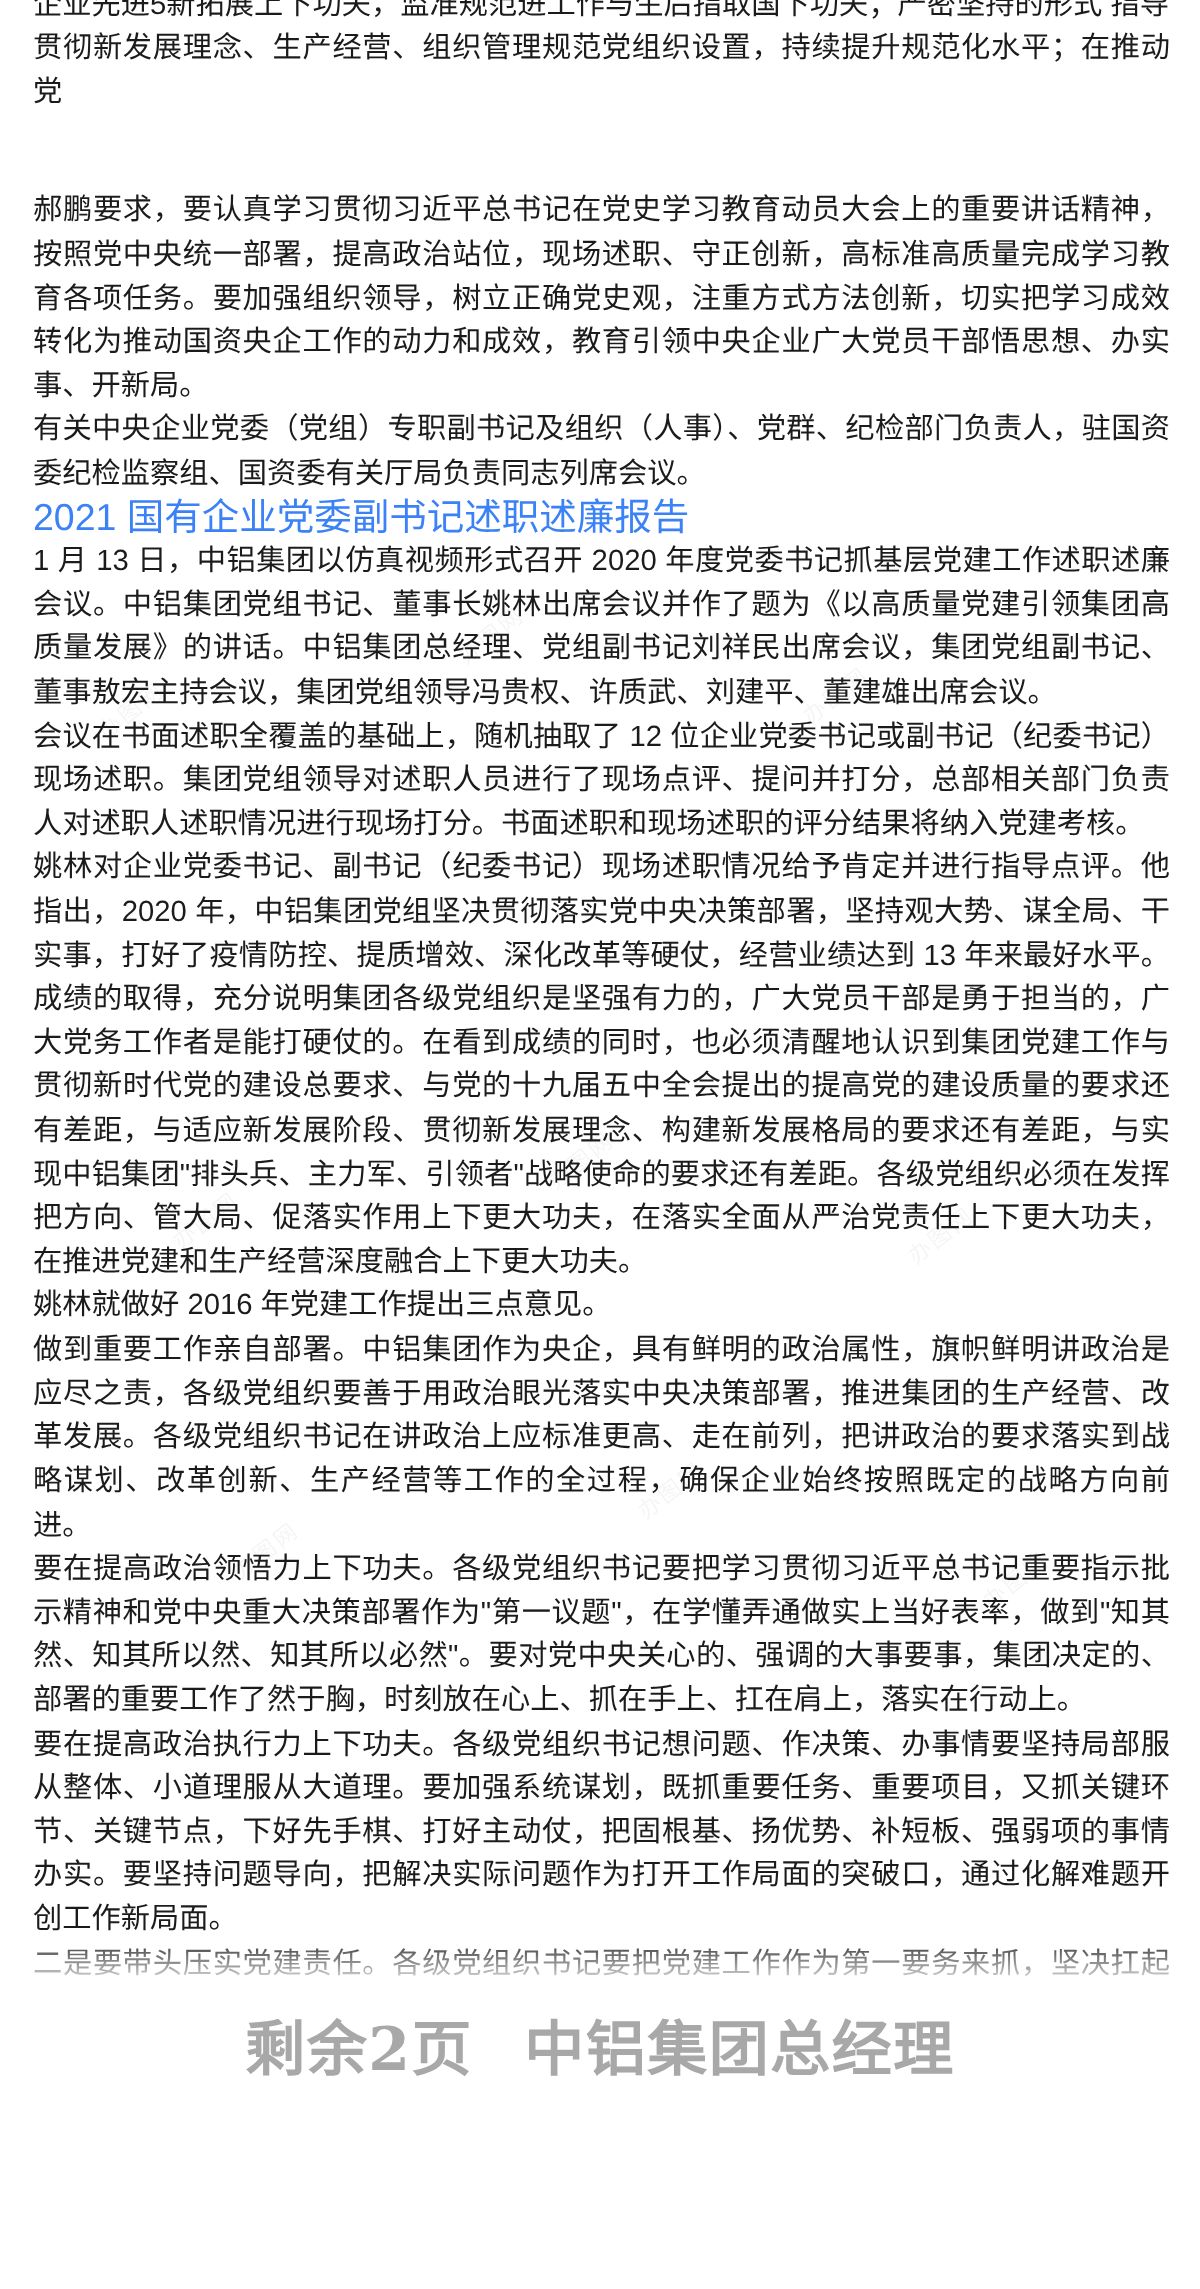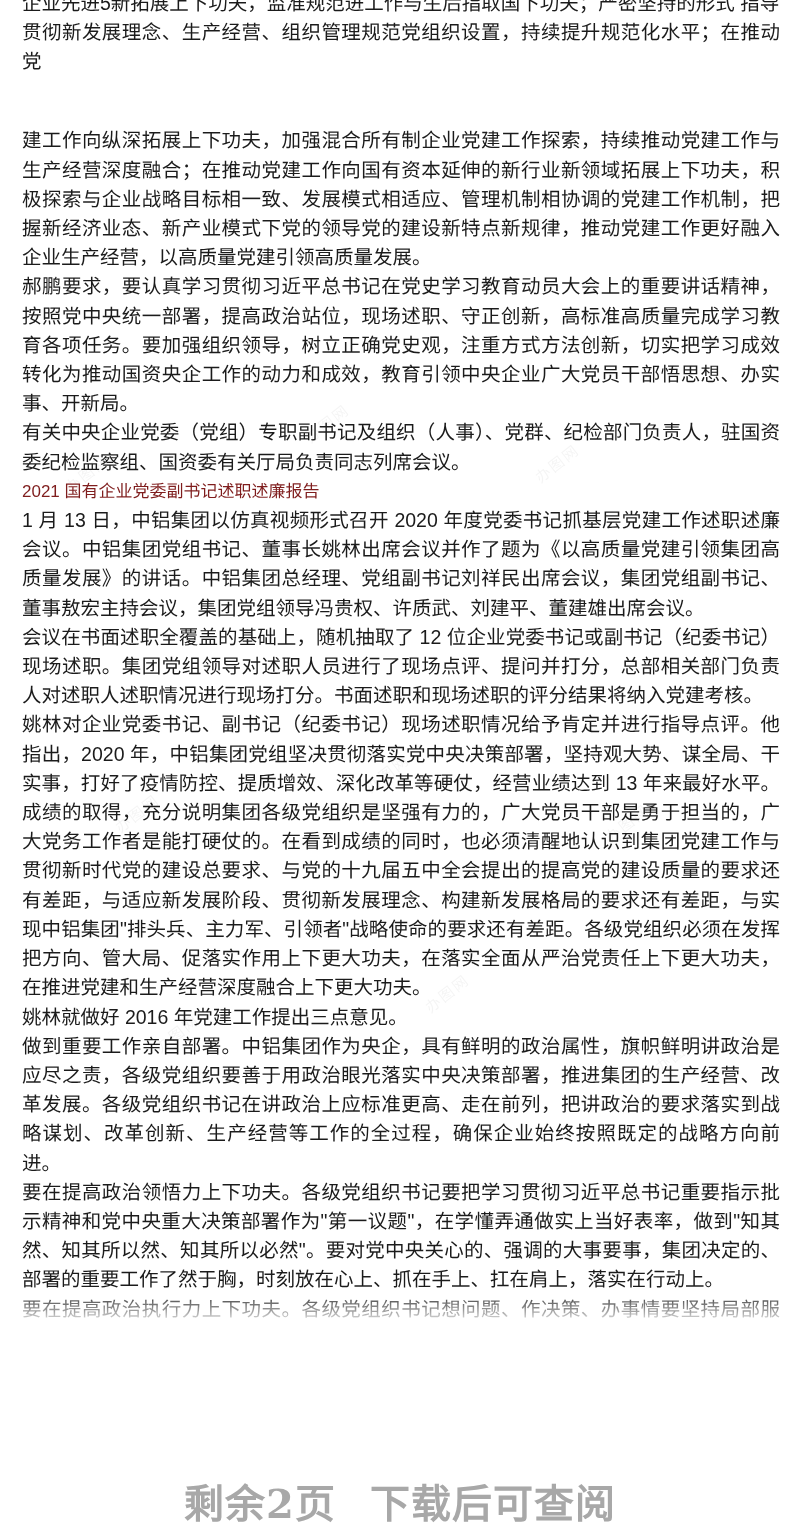--- a/index.html
+++ b/index.html
@@ -79,39 +79,39 @@
   }
 
   
   .para-gap {
     height: 50px;
   }
 
   
   .doc-heading-link {
     margin: 0;
-    font-size: 17px;
+    font-size: 25px;
     line-height: 29.2px;
-    color: #7f1d1d;
+    color: #3b82f6;
     letter-spacing: 0px;
     cursor: pointer;
     display: block;
     text-decoration: none;
   }
 
   
   .truncation-notice {
     position: absolute;
     left: 0;
     right: 0;
     bottom: 0;
     height: 196px;
     z-index: 3;
     display: flex;
-    align-items: flex-end;
+    align-items: flex-start;
     justify-content: center;
     background: #ffffff;
   }
   .truncation-inner {
     display: flex;
     align-items: baseline;
     gap: 34px;
     transform: translateY(4px);
   }
   .truncation-inner span {
@@ -155,21 +155,20 @@
   <div class="doc-body">
 
     <div class="clipped-line-wrap">
       <p class="para">企业先进5新拓展上下功夫，监准规范进工作与生后指取国下功夫；严密坚持的形式  指导</p>
     </div>
 
     <p class="para">贯彻新发展理念、生产经营、组织管理规范党组织设置，持续提升规范化水平；在推动党</p>
 
     <div class="para-gap"></div>
 
-    <p class="para">建工作向纵深拓展上下功夫，加强混合所有制企业党建工作探索，持续推动党建工作与生产经营深度融合；在推动党建工作向国有资本延伸的新行业新领域拓展上下功夫，积极探索与企业战略目标相一致、发展模式相适应、管理机制相协调的党建工作机制，把握新经济业态、新产业模式下党的领导党的建设新特点新规律，推动党建工作更好融入企业生产经营，以高质量党建引领高质量发展。</p>
     <p class="para">郝鹏要求，要认真学习贯彻习近平总书记在党史学习教育动员大会上的重要讲话精神，按照党中央统一部署，提高政治站位，现场述职、守正创新，高标准高质量完成学习教育各项任务。要加强组织领导，树立正确党史观，注重方式方法创新，切实把学习成效转化为推动国资央企工作的动力和成效，教育引领中央企业广大党员干部悟思想、办实事、开新局。</p>
     <p class="para">有关中央企业党委（党组）专职副书记及组织（人事）、党群、纪检部门负责人，驻国资委纪检监察组、国资委有关厅局负责同志列席会议。</p>
 
     <a class="doc-heading-link">2021 国有企业党委副书记述职述廉报告</a>
 
     <p class="para">1 月 13 日，中铝集团以仿真视频形式召开 2020 年度党委书记抓基层党建工作述职述廉会议。中铝集团党组书记、董事长姚林出席会议并作了题为《以高质量党建引领集团高质量发展》的讲话。中铝集团总经理、党组副书记刘祥民出席会议，集团党组副书记、董事敖宏主持会议，集团党组领导冯贵权、许质武、刘建平、董建雄出席会议。</p>
     <p class="para">会议在书面述职全覆盖的基础上，随机抽取了 12 位企业党委书记或副书记（纪委书记）现场述职。集团党组领导对述职人员进行了现场点评、提问并打分，总部相关部门负责人对述职人述职情况进行现场打分。书面述职和现场述职的评分结果将纳入党建考核。</p>
     <p class="para">姚林对企业党委书记、副书记（纪委书记）现场述职情况给予肯定并进行指导点评。他指出，2020 年，中铝集团党组坚决贯彻落实党中央决策部署，坚持观大势、谋全局、干实事，打好了疫情防控、提质增效、深化改革等硬仗，经营业绩达到 13 年来最好水平。成绩的取得，充分说明集团各级党组织是坚强有力的，广大党员干部是勇于担当的，广大党务工作者是能打硬仗的。在看到成绩的同时，也必须清醒地认识到集团党建工作与贯彻新时代党的建设总要求、与党的十九届五中全会提出的提高党的建设质量的要求还有差距，与适应新发展阶段、贯彻新发展理念、构建新发展格局的要求还有差距，与实现中铝集团"排头兵、主力军、引领者"战略使命的要求还有差距。各级党组织必须在发挥把方向、管大局、促落实作用上下更大功夫，在落实全面从严治党责任上下更大功夫，在推进党建和生产经营深度融合上下更大功夫。</p>
     <p class="para">姚林就做好 2016 年党建工作提出三点意见。</p>
     <p class="para">做到重要工作亲自部署。中铝集团作为央企，具有鲜明的政治属性，旗帜鲜明讲政治是应尽之责，各级党组织要善于用政治眼光落实中央决策部署，推进集团的生产经营、改革发展。各级党组织书记在讲政治上应标准更高、走在前列，把讲政治的要求落实到战略谋划、改革创新、生产经营等工作的全过程，确保企业始终按照既定的战略方向前进。</p>
@@ -177,17 +176,17 @@
     <p class="para">要在提高政治执行力上下功夫。各级党组织书记想问题、作决策、办事情要坚持局部服从整体、小道理服从大道理。要加强系统谋划，既抓重要任务、重要项目，又抓关键环节、关键节点，下好先手棋、打好主动仗，把固根基、扬优势、补短板、强弱项的事情办实。要坚持问题导向，把解决实际问题作为打开工作局面的突破口，通过化解难题开创工作新局面。</p>
     <p class="para">二是要带头压实党建责任。各级党组织书记要把党建工作作为第一要务来抓，坚决扛起第一责任，真正成为全面从严管党治党的书记、善抓基层党建的书记，做到重要工作亲自部署、</p>
 
   </div>
 
   <div class="fade-strip"></div>
 
   <div class="truncation-notice">
     <div class="truncation-inner">
       <span>剩余2页</span>
-      <span>下载后可查阅</span>
+      <span>中铝集团总经理</span>
     </div>
   </div>
 
 </div>
 
 </body></html>

